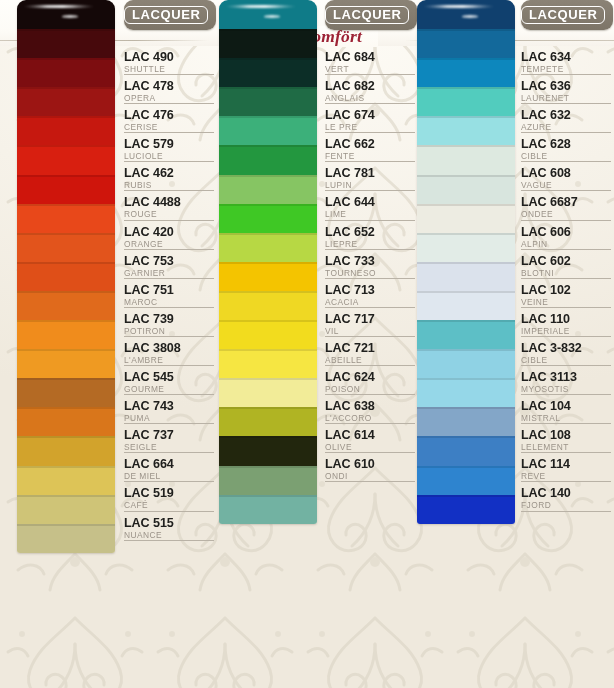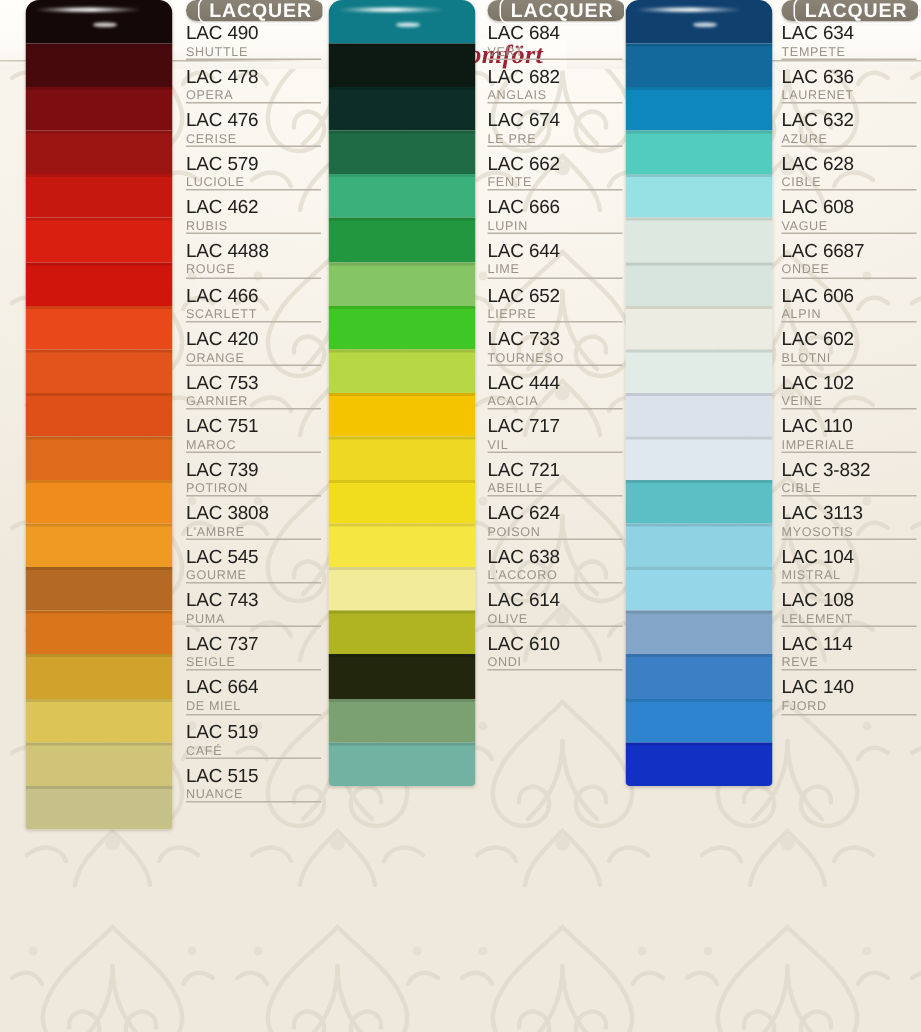--- a/index.html
+++ b/index.html
@@ -115,48 +115,48 @@
     filter: blur(1px);
   }
 
   
   .labels {
     position: absolute;
     top: 0;
     width: 92px;
   }
   .badge {
-    height: 14px;
+    height: 30px;
     border-radius: 9px;
     background: linear-gradient(180deg,#8b8376 0%, #7d7568 100%);
     box-shadow: 0 1px 1.5px rgba(70,62,48,.3);
     display: flex;
     align-items: center;
-    justify-content: flex-end;
-    margin-bottom: 0;
+    justify-content: flex-start;
+    margin-bottom: 19px;
   }
   .badge-inner {
     border: 1.3px solid #ffffff;
     border-radius: 6px;
     padding: 1px 7px 2px 7px;
     color: #ffffff;
     font-size: 13px;
     font-weight: bold;
     letter-spacing: .6px;
     line-height: 1.05;
   }
   .row {
     height: 29.1px;
     position: relative;
     padding-top: 1px;
     box-sizing: border-box;
   }
   .code {
     font-size: 12.6px;
-    font-weight: normal;
+    font-weight: bold;
     color: #20201e;
     letter-spacing: -.1px;
     line-height: 14px;
     white-space: nowrap;
   }
   .name {
     font-size: 8.4px;
     color: #9b9389;
     letter-spacing: .45px;
     line-height: 10px;
@@ -256,24 +256,20 @@
       </div>
       <div class="row">
         <div class="code">LAC 462</div>
         <div class="name">RUBIS</div>
       </div>
       <div class="row">
         <div class="code">LAC 4488</div>
         <div class="name">ROUGE</div>
       </div>
       <div class="row">
-        <div class="code">LAC 466</div>
-        <div class="name">SCARLETT</div>
-      </div>
-      <div class="row">
         <div class="code">LAC 420</div>
         <div class="name">ORANGE</div>
       </div>
       <div class="row">
         <div class="code">LAC 753</div>
         <div class="name">GARNIER</div>
       </div>
       <div class="row">
         <div class="code">LAC 751</div>
         <div class="name">MAROC</div>
@@ -348,37 +344,37 @@
       </div>
       <div class="row">
         <div class="code">LAC 674</div>
         <div class="name">LE PRE</div>
       </div>
       <div class="row">
         <div class="code">LAC 662</div>
         <div class="name">FENTE</div>
       </div>
       <div class="row">
-        <div class="code">LAC 666</div>
+        <div class="code">LAC 781</div>
         <div class="name">LUPIN</div>
       </div>
       <div class="row">
         <div class="code">LAC 644</div>
         <div class="name">LIME</div>
       </div>
       <div class="row">
         <div class="code">LAC 652</div>
         <div class="name">LIEPRE</div>
       </div>
       <div class="row">
         <div class="code">LAC 733</div>
         <div class="name">TOURNESO</div>
       </div>
       <div class="row">
-        <div class="code">LAC 444</div>
+        <div class="code">LAC 713</div>
         <div class="name">ACACIA</div>
       </div>
       <div class="row">
         <div class="code">LAC 717</div>
         <div class="name">VIL</div>
       </div>
       <div class="row">
         <div class="code">LAC 721</div>
         <div class="name">ABEILLE</div>
       </div>

